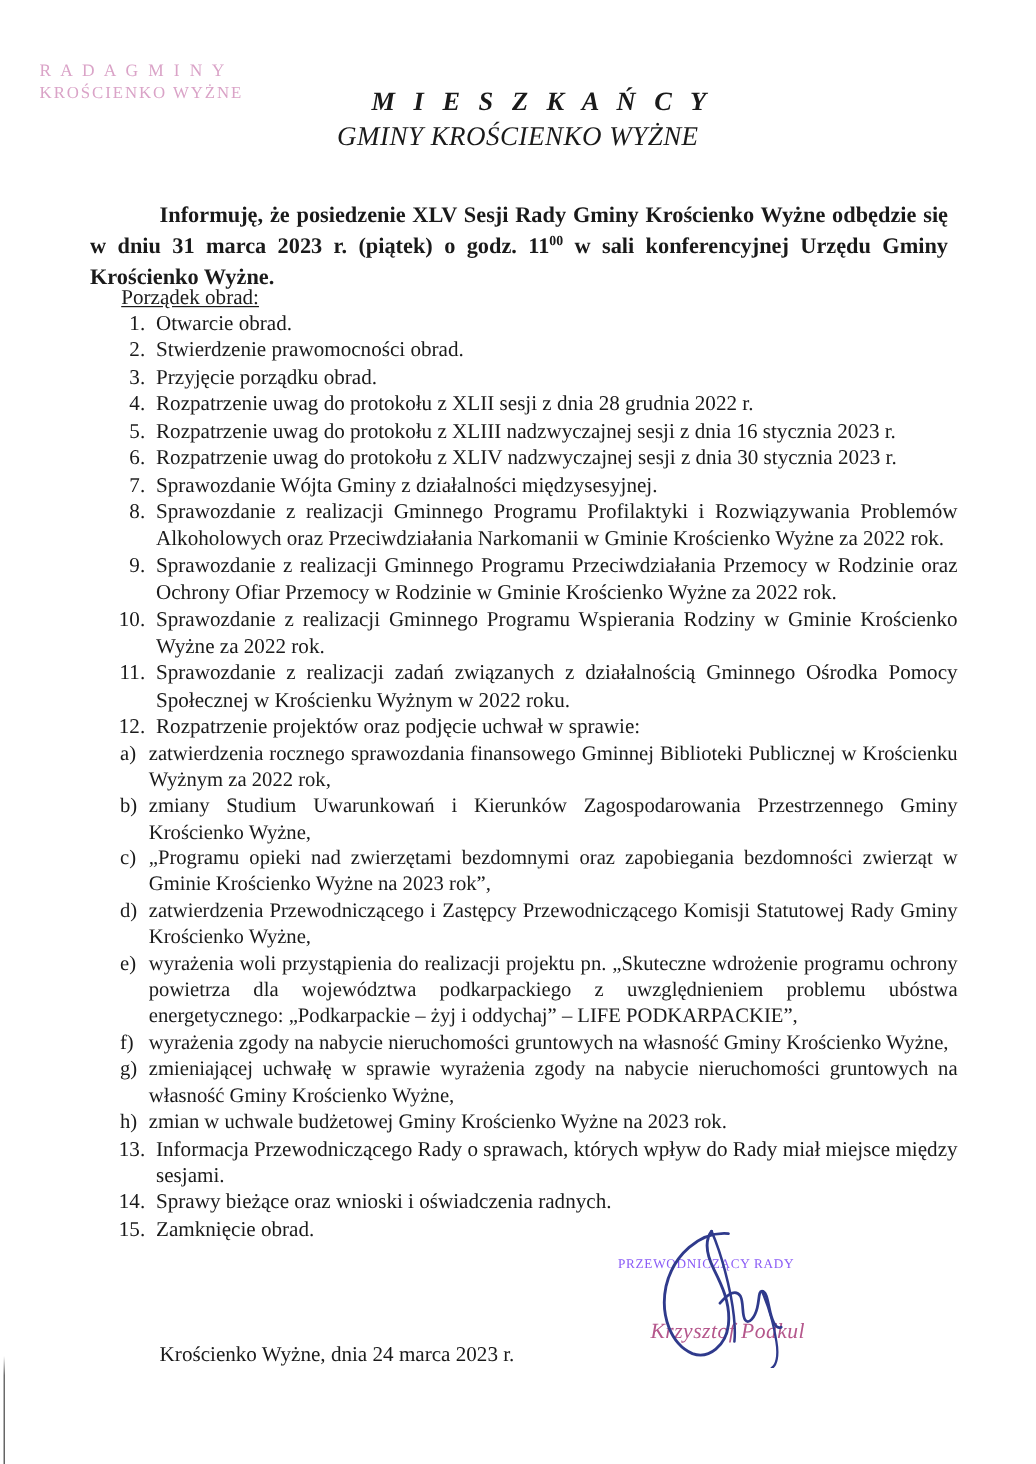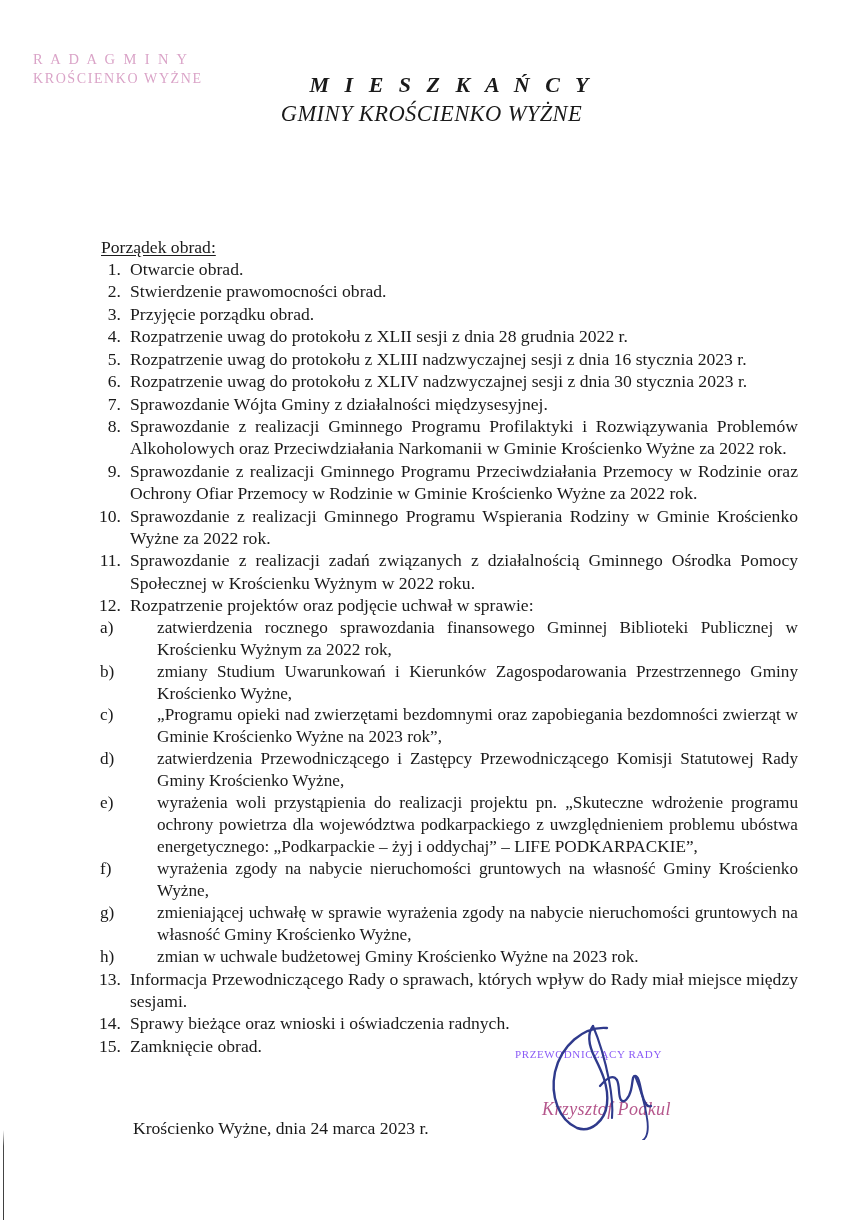--- a/index.html
+++ b/index.html
@@ -148,21 +148,20 @@
     flex: 0 0 26px;
     text-align: left;
     padding-left: 2px;
     box-sizing: border-box;
     white-space: nowrap;
   }
   .sub-text {
     flex: 1 1 auto;
     text-align: justify;
     text-justify: inter-word;
-    margin-left: 33px;
   }
   .sub-text.nojust { text-align: left; }
 
   
   .signature-area {
     position: absolute;
     left: 495px;
     top: 1020px;
     width: 330px;
     height: 120px;
@@ -216,20 +215,21 @@
   <div class="header-stamp">
     <span>R A D A   G M I N Y</span>
     <span class="line2">KROŚCIENKO WYŻNE</span>
   </div>
 
   <div class="title-block">
     <div class="title-line1">M I E S Z K A Ń C Y</div>
     <div class="title-line2">GMINY KROŚCIENKO WYŻNE</div>
   </div>
 
+  <p class="intro"><span>Informuję, że posiedzenie XLV Sesji Rady Gminy Krościenko Wyżne odbędzie się w dniu 31 marca 2023 r. (piątek) o godz. 11</span><sup>00</sup><span> w sali konferencyjnej Urzędu Gminy Krościenko Wyżne.</span></p>
 
   <div class="agenda-heading">Porządek obrad:</div>
 
   <div class="agenda-list">
 
     <div class="agenda-item">
       <span class="agenda-num">1.</span>
       <span class="agenda-text nojust">Otwarcie obrad.</span>
     </div>
     <div class="agenda-item">

